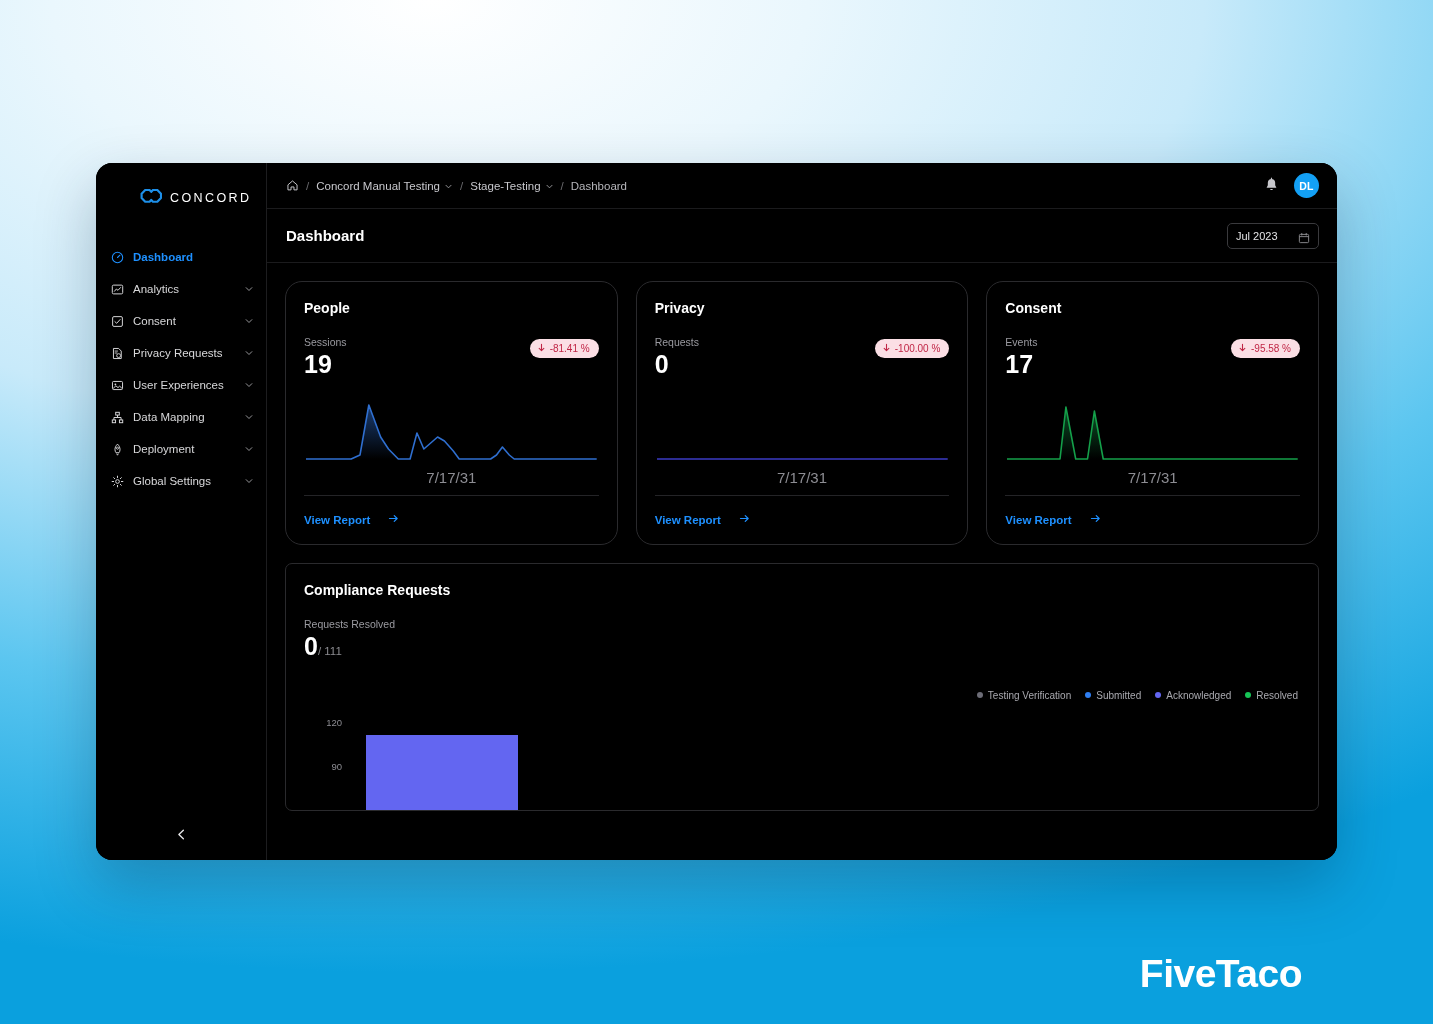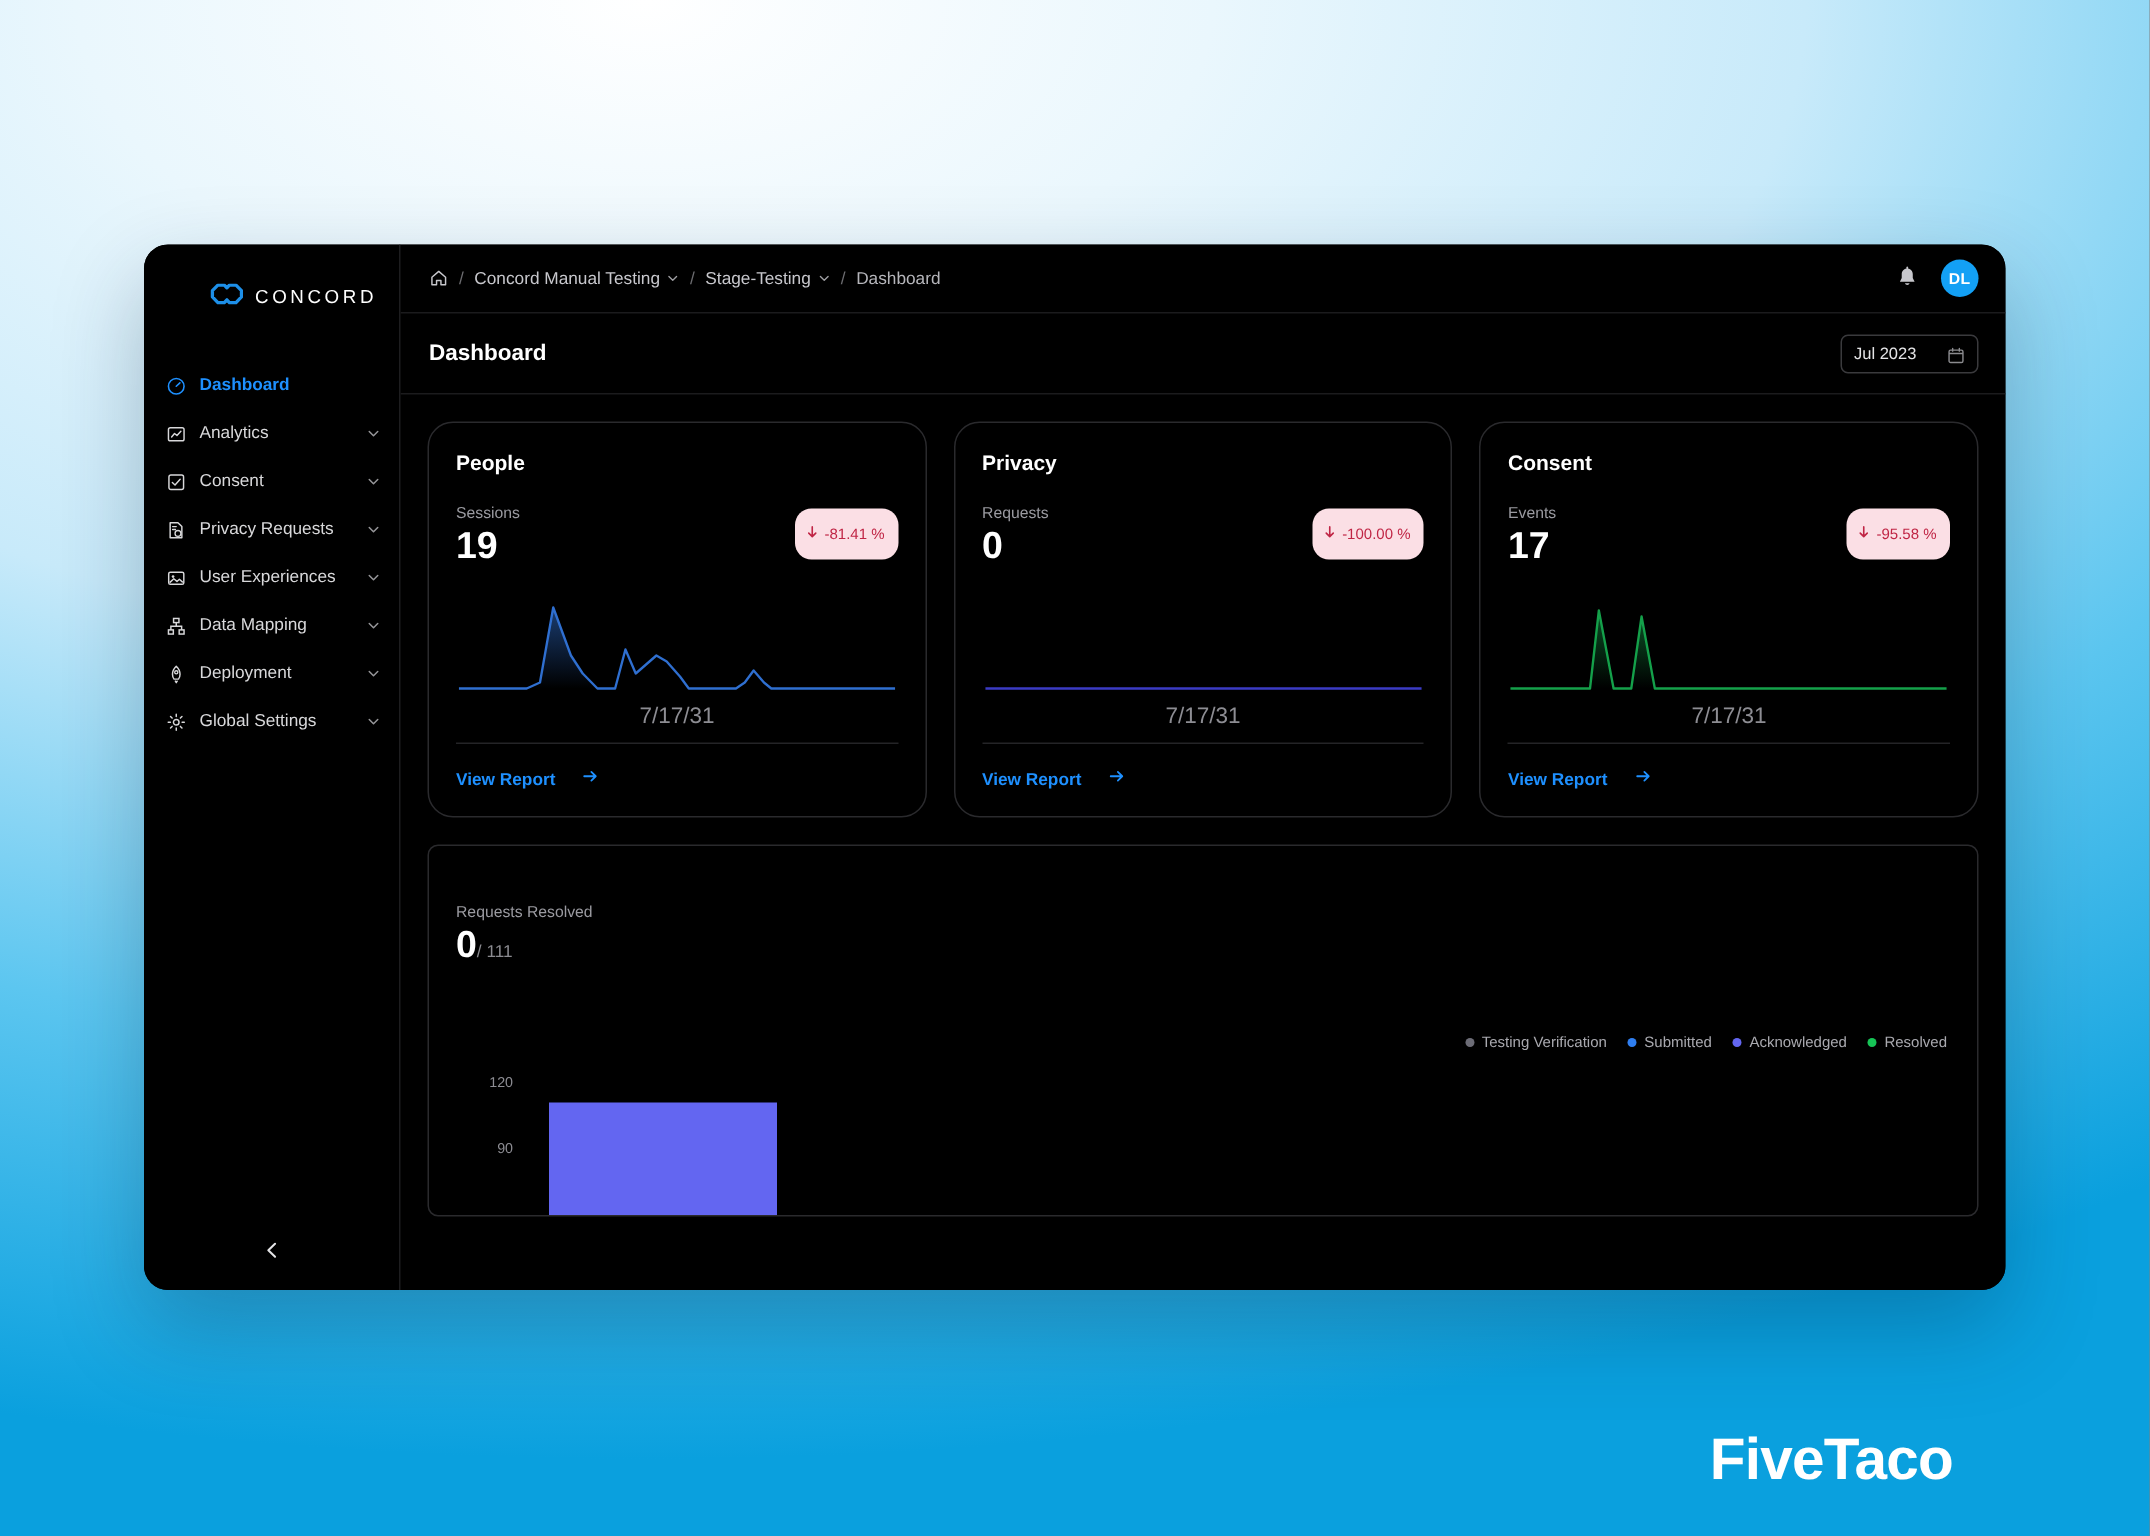--- a/index.html
+++ b/index.html
@@ -187,21 +187,21 @@
   .metric-left { flex: 1 1 auto; }
   .metric-label { color: #9a9aa0; font-size: 10.5px; }
   .metric-value { color: #fff; font-size: 25px; font-weight: 700; line-height: 1.15; margin-top: 2px; }
   .metric-value .denom { color: #8b8b90; font-size: 11.5px; font-weight: 400; }
 
   .delta-pill {
     display: flex; align-items: center; gap: 4px;
     background: #fbdfe5;
     color: #c02545;
     border-radius: 11px;
-    height: 34px;
+    height: 19px;
     padding: 0 9px 0 7px;
     font-size: 10px;
     font-weight: 500;
     margin-top: 3px;
   }
   .delta-pill svg { width: 9px; height: 9px; }
 
   .spark-wrap { margin-top: 14px; height: 88px; position: relative; }
   .spark-wrap svg { width: 100%; height: 74px; display: block; }
   .spark-axis {
@@ -618,20 +618,21 @@
                     <path d="M1.6 6h8.4M6.8 2.8 L10 6 L6.8 9.2" fill="none" stroke="#1e90ff" stroke-width="1.3" stroke-linecap="round" stroke-linejoin="round"></path>
                   </svg>
               </span>
             </span>
           </div>
         </div>
 
       </div>
 
       <div id="compliance-card">
+        <div class="card-title">Compliance Requests</div>
 
         <div style="margin-top:20px;">
           <div class="metric-label">Requests Resolved</div>
           <div class="metric-value">
             <span>0</span><span class="denom">/ 111</span>
           </div>
         </div>
 
         <div class="legend">
           <span class="legend-item">

